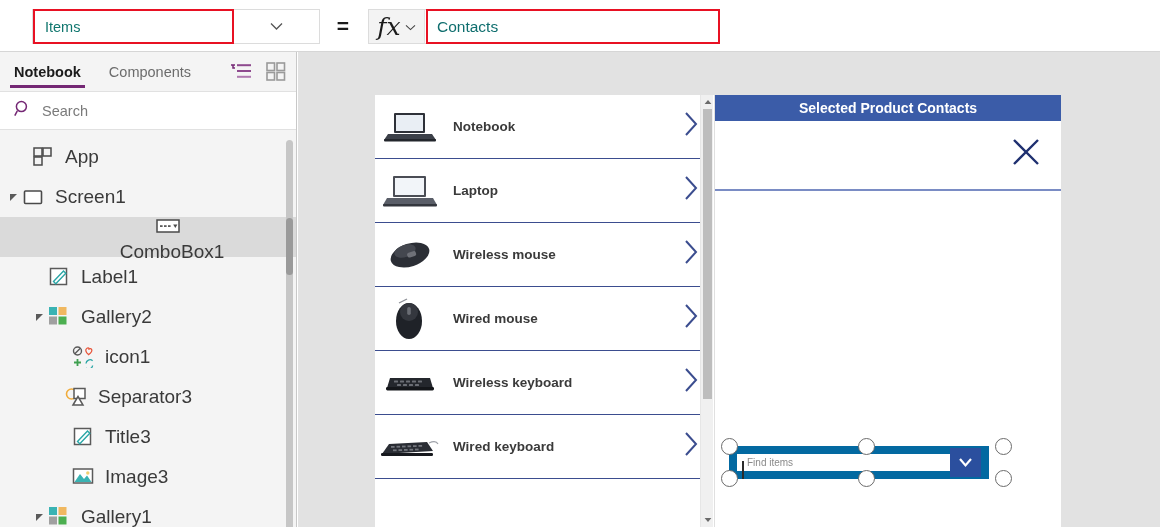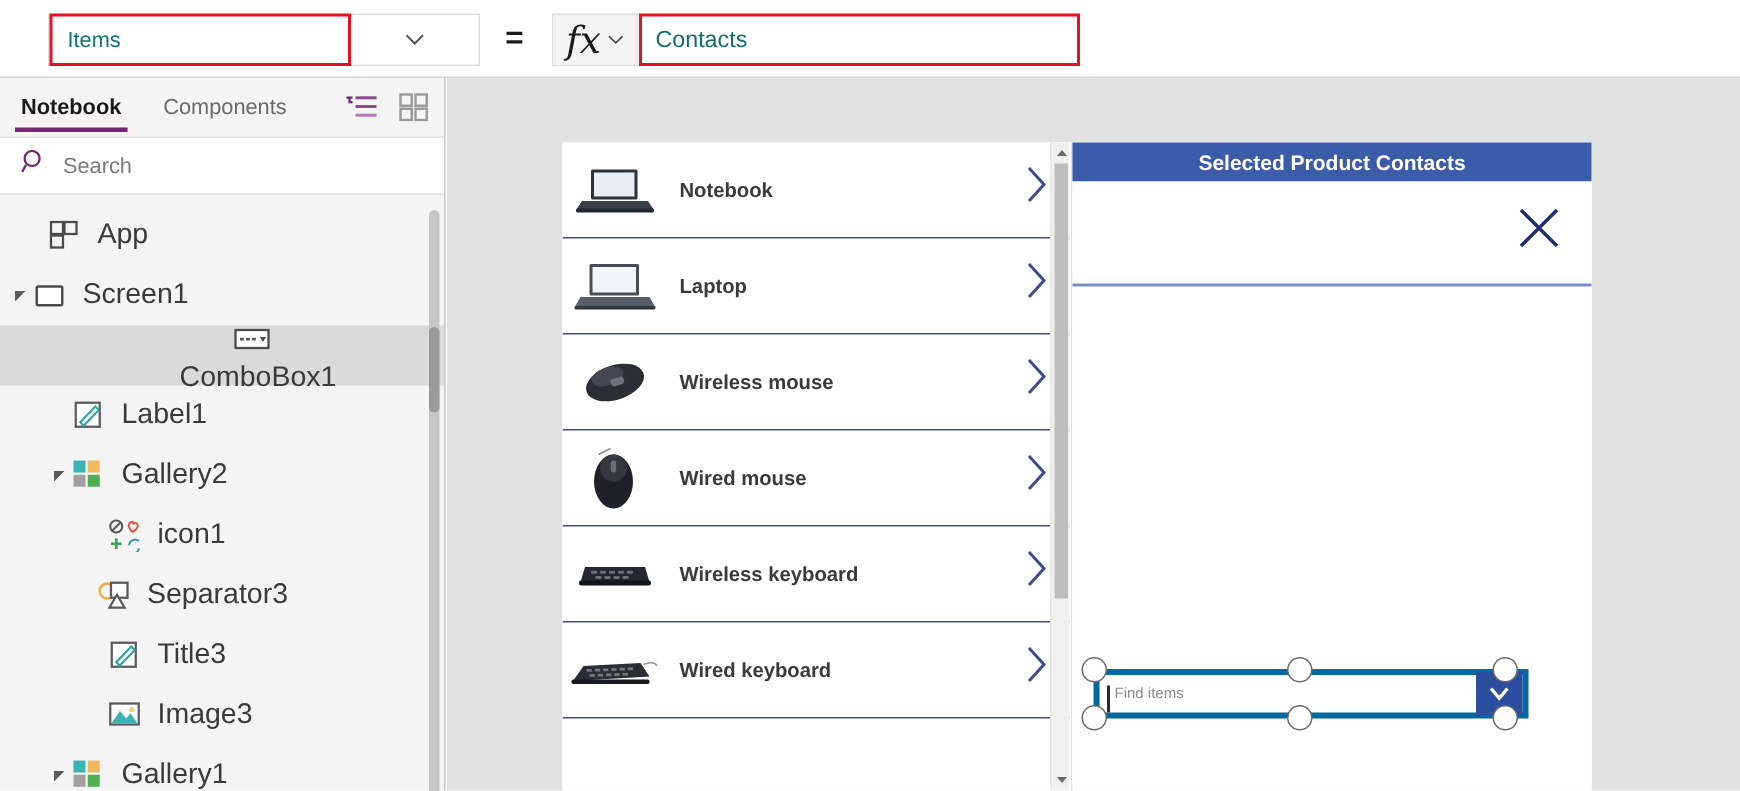--- a/index.html
+++ b/index.html
@@ -161,22 +161,22 @@
     position: absolute; right: 20px; top: 16px; width: 30px; height: 30px;
     cursor: pointer;
   }
   #panel-body { height: 334px; background: #ffffff; }
 
   
   #cb-wrap {
     position: absolute; left: 15px; top: 351px; width: 275px; height: 33px;
   }
   #combobox {
-    position: absolute; left: 0; top: 0; width: 290px; height: 33px;
-    border: 4px solid #0369a1; background: #ffffff; display: flex; align-items: center;
+    position: absolute; left: 0; top: 0; width: 260px; height: 33px;
+    border: 8px solid #0369a1; background: #ffffff; display: flex; align-items: center;
   }
   #cb-caret {
     position: absolute; left: 5px; top: 7px; width: 1.5px; height: 18px;
     background: #2b2b2b;
   }
   #cb-ph {
     padding-left: 10px; font-size: 10px; color: #8a8a8a; flex: 1;
   }
   #cb-drop {
     width: 31px; height: 29px; background: #2b4f9e; display: flex;

